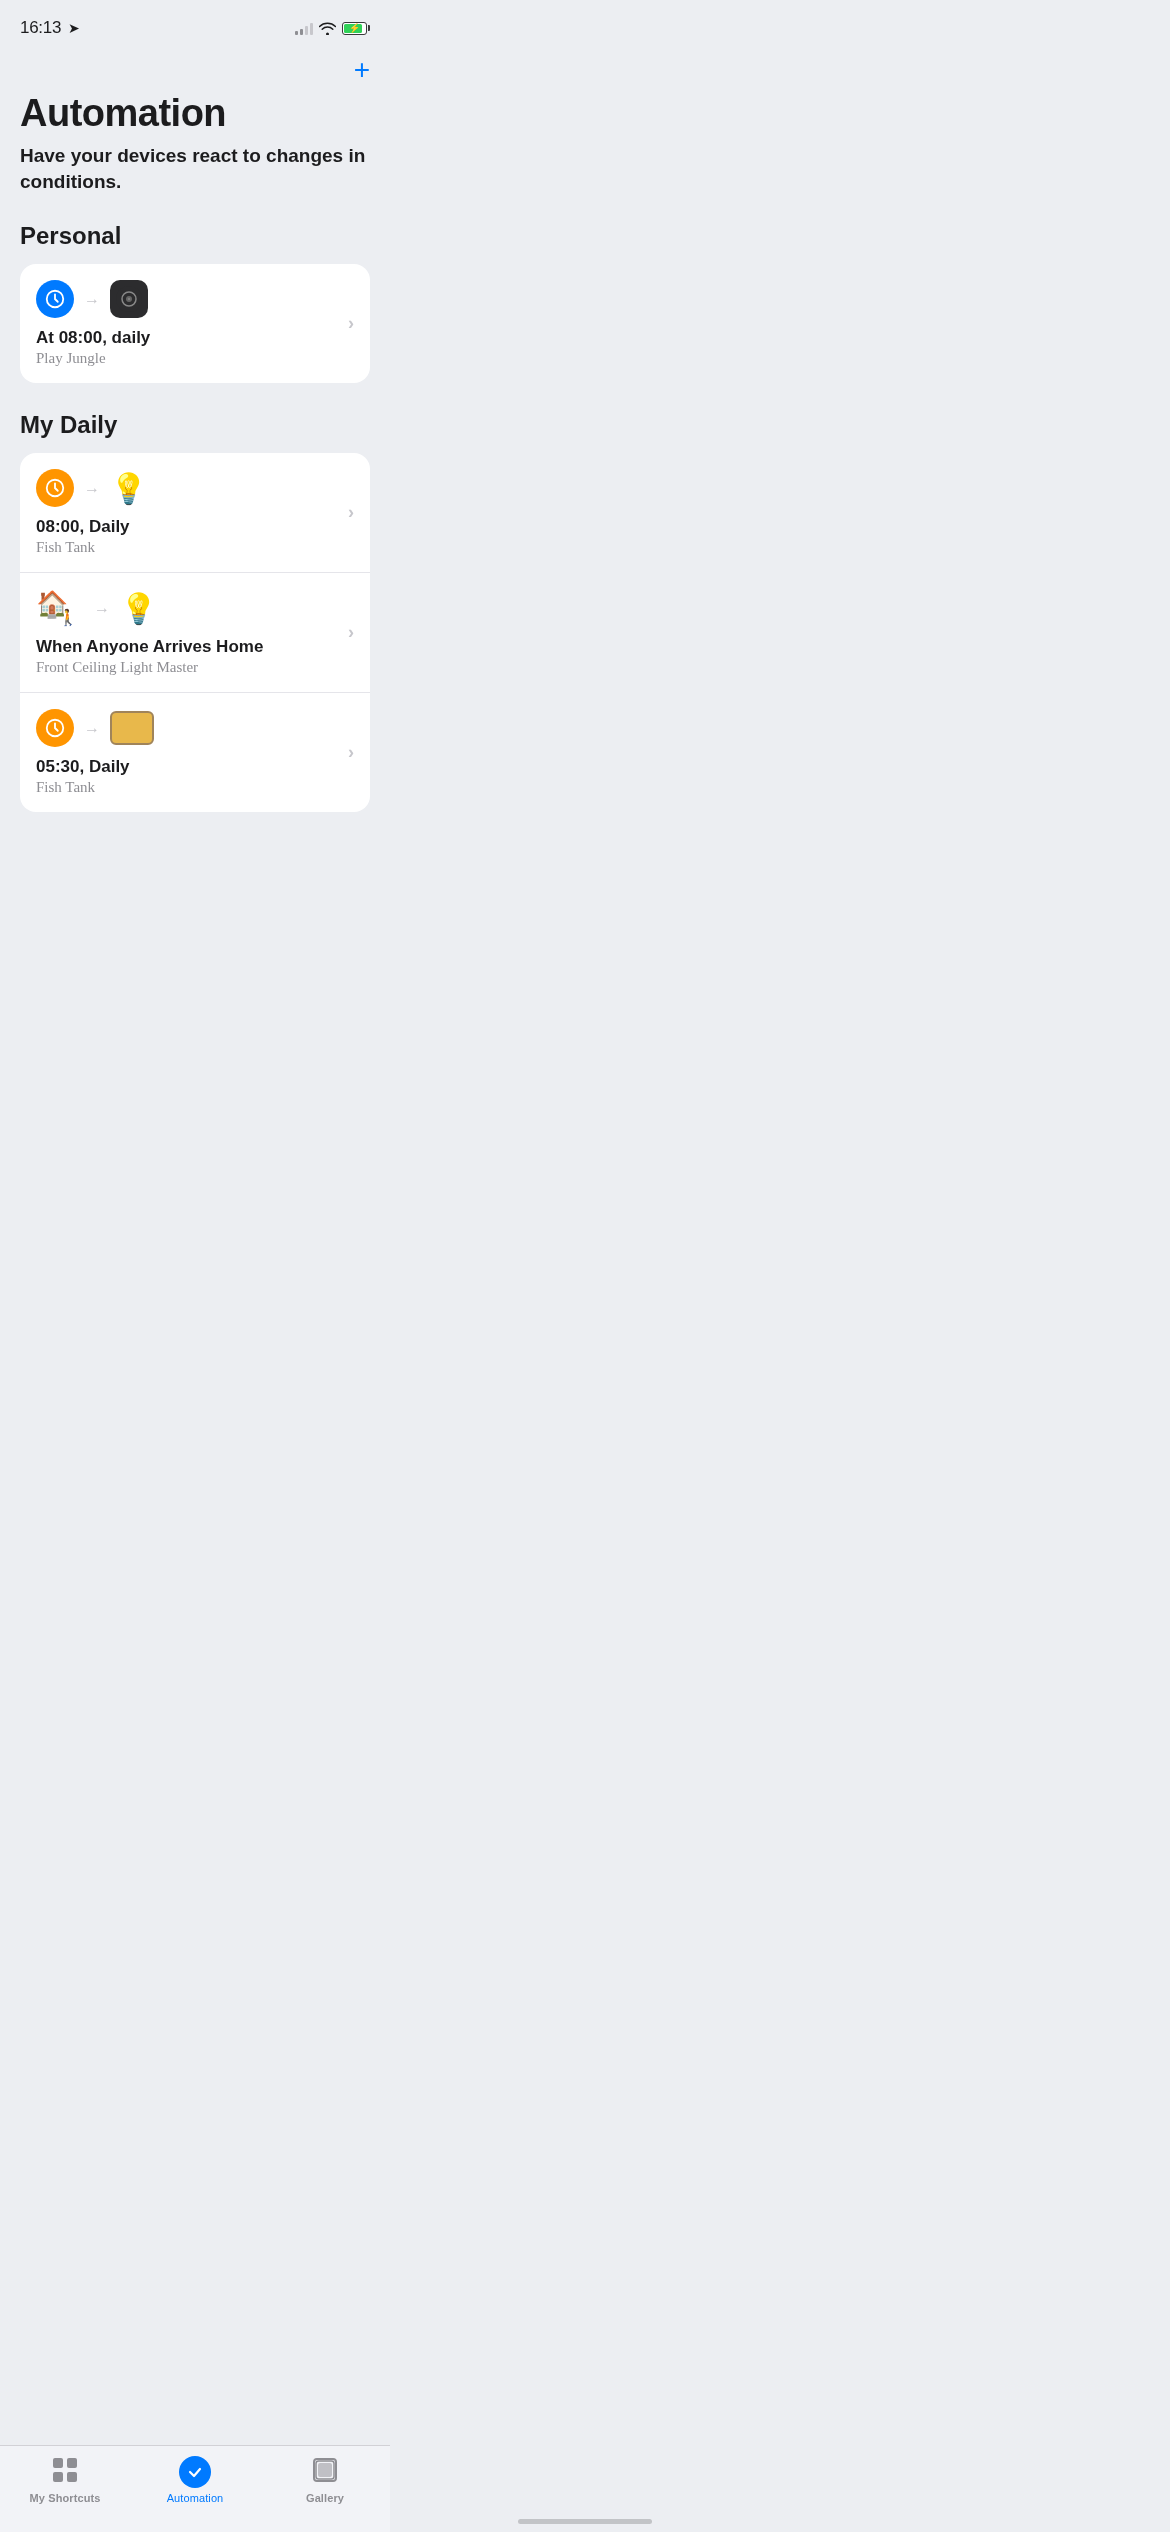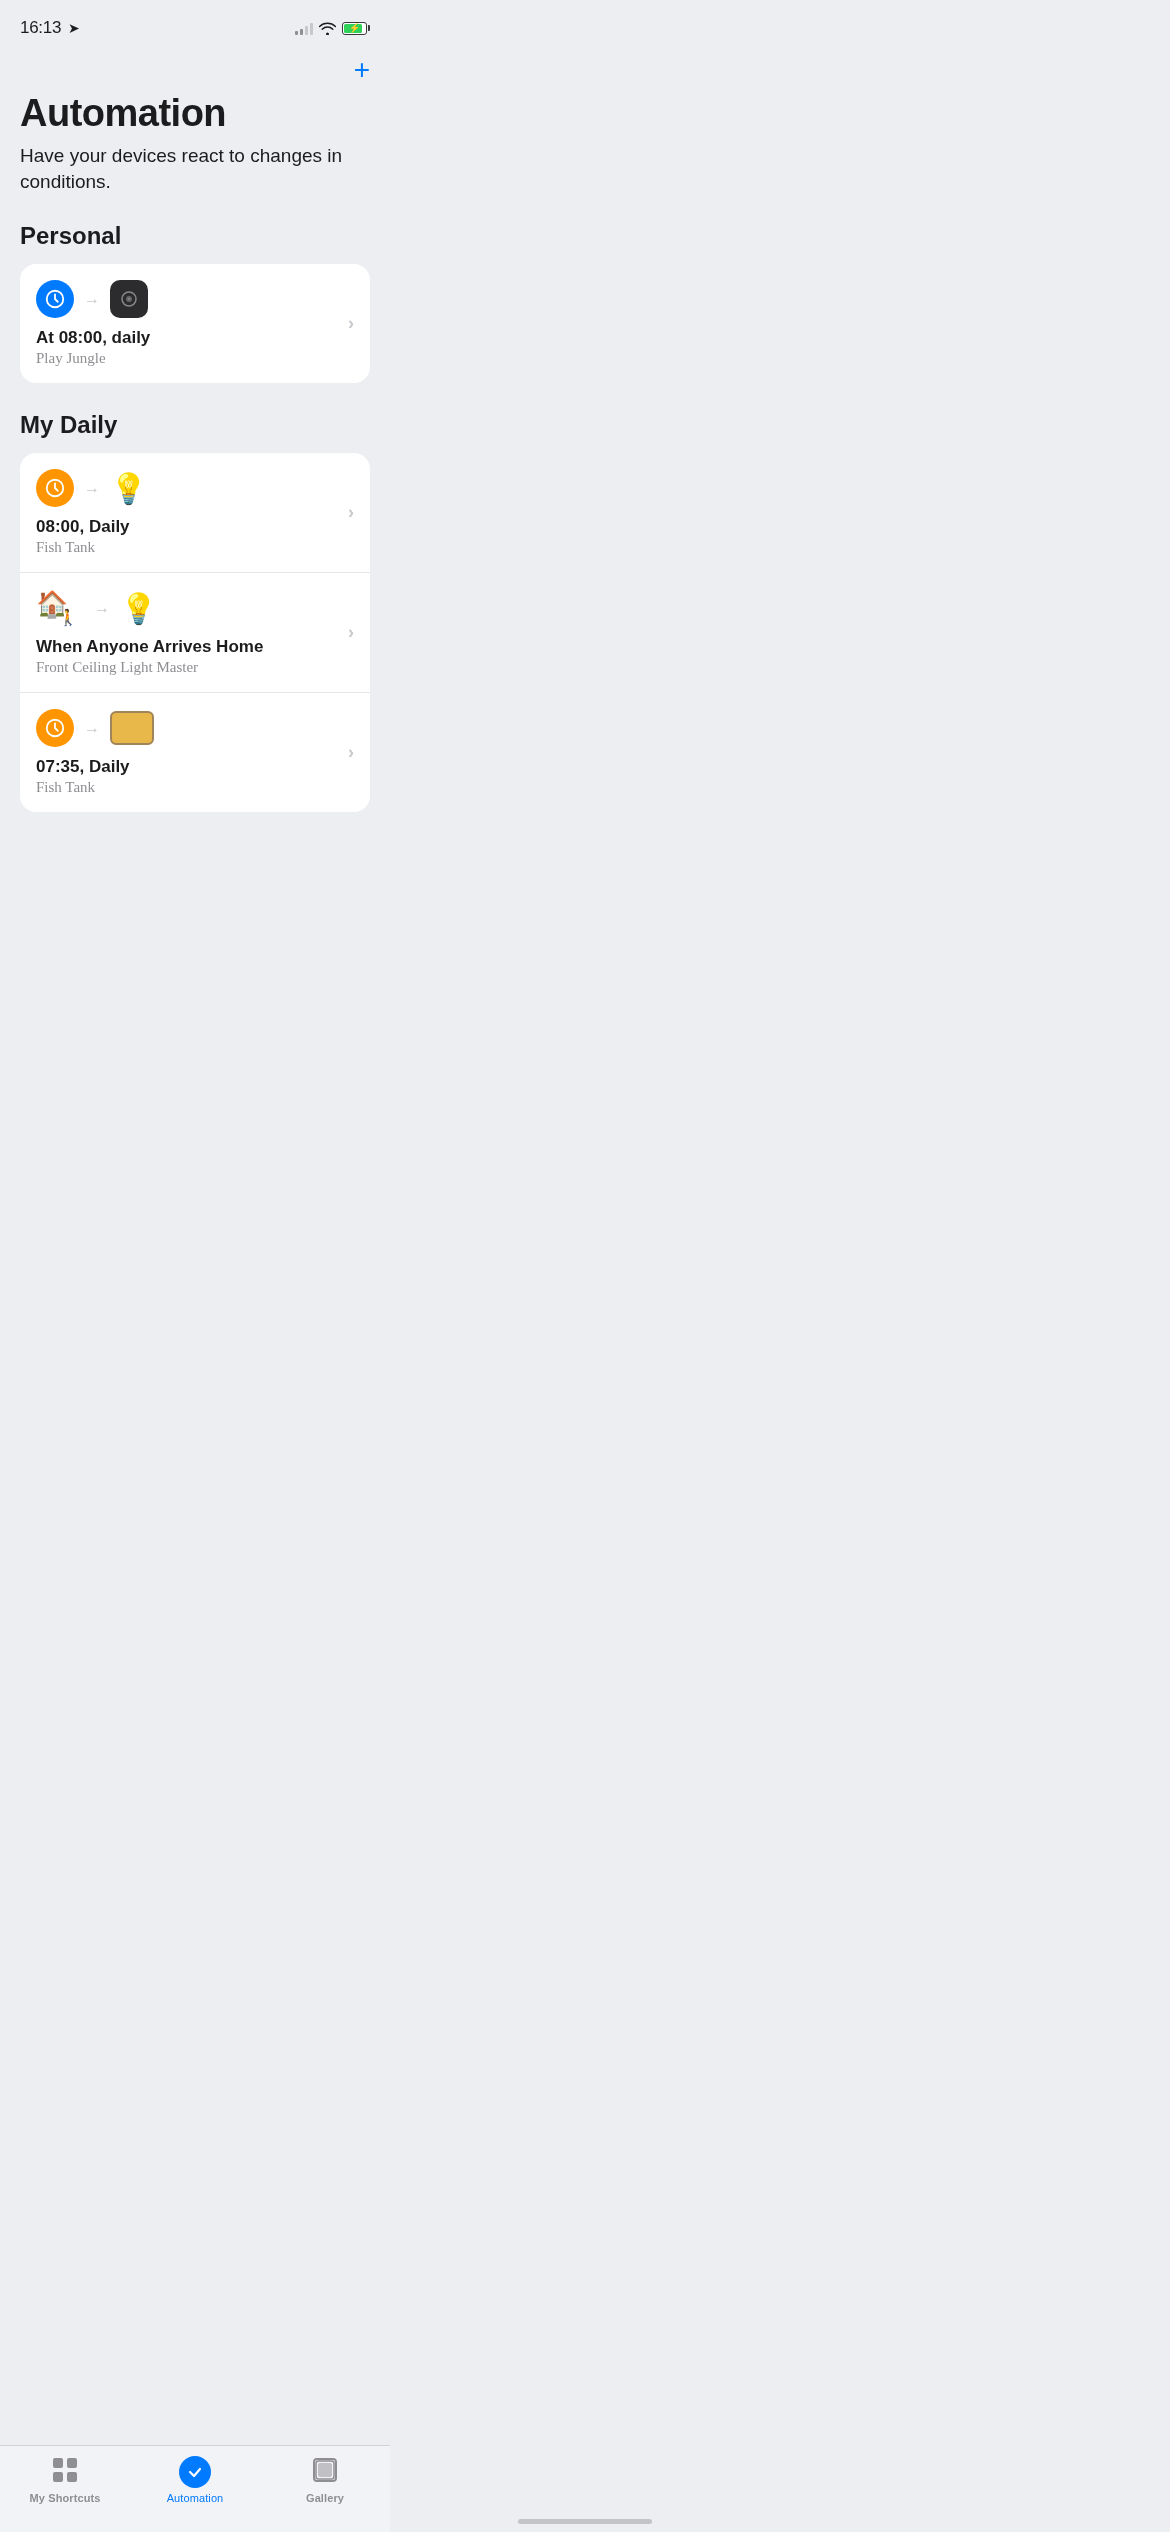--- a/index.html
+++ b/index.html
@@ -116,21 +116,21 @@
     .page-title {
       font-size: 38px;
       font-weight: 800;
       color: #1C1C1E;
       padding: 4px 20px 8px 20px;
       letter-spacing: -0.5px;
     }
 
     .page-subtitle {
       font-size: 19px;
-      font-weight: 400;
+      font-weight: 700;
       color: #1C1C1E;
       padding: 0 20px 28px 20px;
       line-height: 1.35;
     }
 
     
     .section-title {
       font-size: 24px;
       font-weight: 700;
       color: #1C1C1E;
@@ -425,21 +425,21 @@
         <div class="trigger-icon orange">
           <svg width="22" height="22" viewBox="0 0 24 24" fill="none">
             <circle cx="12" cy="12" r="9" stroke="white" stroke-width="2"></circle>
             <path d="M12 7v5l3 3" stroke="white" stroke-width="2" stroke-linecap="round"></path>
           </svg>
         </div>
         <span class="arrow-icon">→</span>
         <div class="action-icon" style="width:44px;height:34px;background:#E8B84B;border-radius:6px;border:2.5px solid #A0845A;display:flex;align-items:center;justify-content:center;overflow:hidden;">
         </div>
       </div>
-      <div class="row-title">07:35, Daily</div>
+      <div class="row-title">05:30, Daily</div>
       <div class="row-subtitle">Fish Tank</div>
     </div>
     <span class="chevron">›</span>
   </div>
 </div>
 
 <div class="nav-spacer"></div>
 
 <div class="bottom-nav">
 

